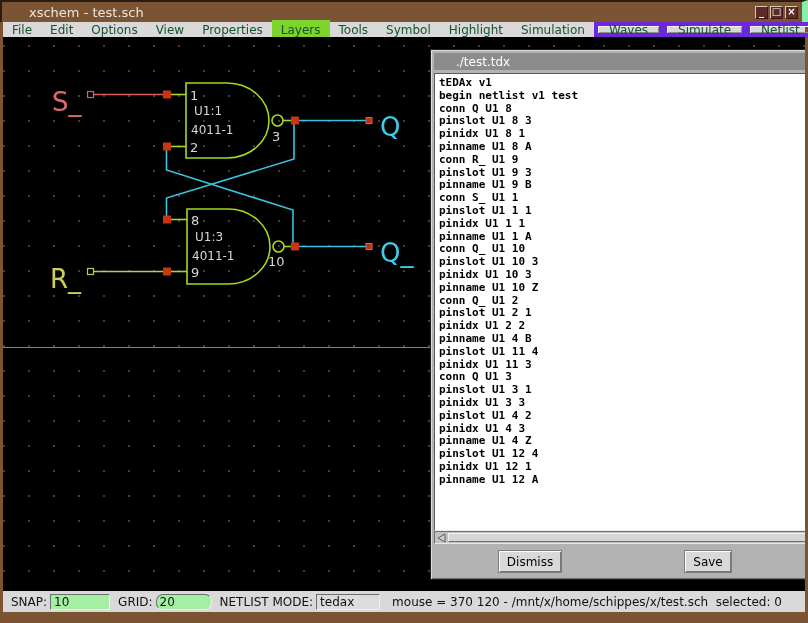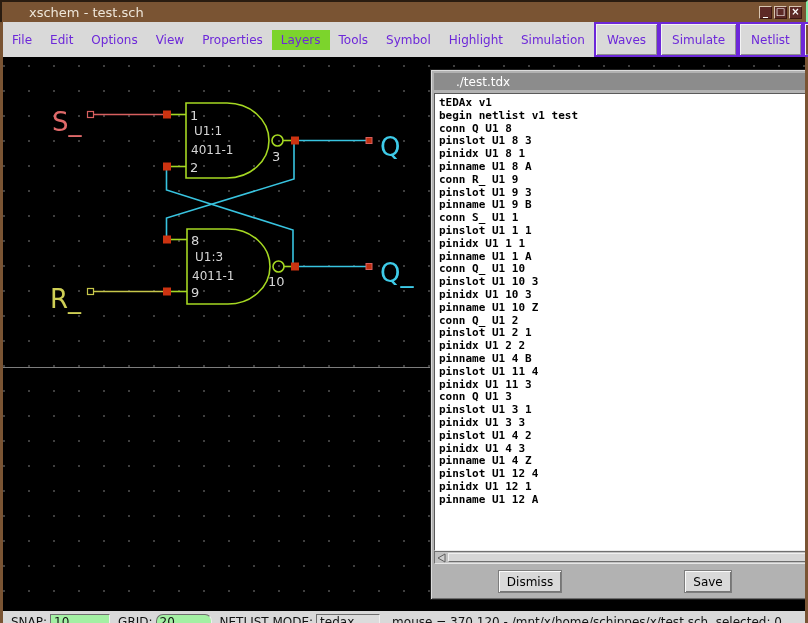--- a/index.html
+++ b/index.html
@@ -1,31 +1,31 @@
 <!DOCTYPE html>
 <html><head>
 <meta charset="utf-8">
 <style>
   * { margin:0; padding:0; box-sizing:border-box; }
   html,body { width:808px; height:623px; }
   body { background:#7a5433; font-family:"DejaVu Sans","Liberation Sans",sans-serif; overflow:hidden; }
 
   
-  .titlebar { height:22px; background:#7a5433; border-top:2px solid #2a1c10; border-left:2px solid #2a1c10; border-right:2px solid #86efac;
+  .titlebar { height:22px; background:#7a5433; border-top:2px solid #2a1c10; border-left:2px solid #2a1c10; border-right:6px solid #86efac;
               display:flex; align-items:center; color:#efe7da; font-size:13px; }
   .titlebar-text { padding-left:27px; }
   .win-controls { margin-left:auto; display:flex; gap:2px; padding-right:4px; }
   .win-btn { width:13px; height:13px; background:#5d2a26; border:1px solid; border-color:#d9c6b2 #3c1712 #3c1712 #d9c6b2;
              color:#fff; font-size:10px; line-height:10px; text-align:center; font-weight:bold; cursor:default; }
 
-  .menubar { height:35px; margin:0 3px; background:#d9d9d9; display:flex; align-items:center; font-size:12px; color:#6d28d9; }
+  .menubar { height:15px; margin:0 3px; background:#d9d9d9; display:flex; align-items:center; font-size:12px; color:#14532d; }
   .menu-item { padding:3px 9px; white-space:nowrap; }
   .menu-item.highlighted { background:#7cd42c; }
   .menu-actions { margin-left:auto; display:flex; align-items:stretch; height:100%; }
-  .menu-action { padding:3px 11px; display:flex; align-items:center; border:2px solid #6d28d9;
+  .menu-action { padding:3px 11px; display:flex; align-items:center; border:4px solid #6d28d9;
                  box-shadow:inset 1px 1px 0 #f4f4f4, inset -1px -1px 0 #8f8f8f; }
 
   
   .main { position:relative; height:554px; margin:0 3px; background:#000;
           background-image:radial-gradient(circle at 1px 1px, #3f3f3f 1px, transparent 1px);
           background-size:25px 25px; background-position:0px 8px; overflow:hidden; }
   .schematic-svg { position:absolute; left:0; top:0; }
   .page-divider { position:absolute; left:0; top:310px; width:427px; height:1px; background:#7d7d7d; }
 
   

